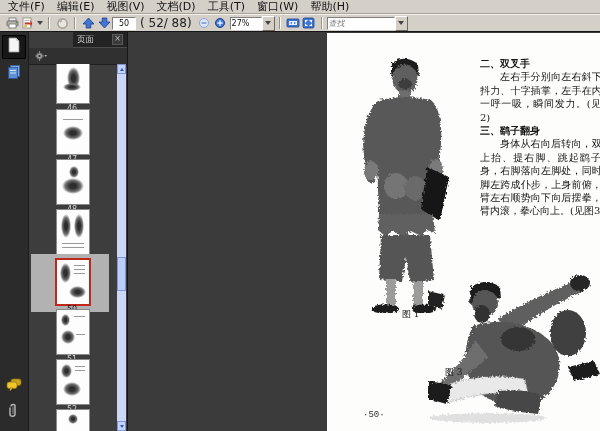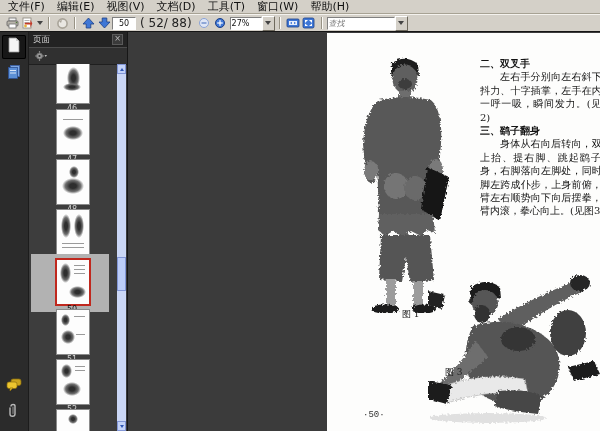--- a/index.html
+++ b/index.html
@@ -31,21 +31,21 @@
 
   
   .strip{position:absolute;left:0;top:0;bottom:0;width:28px;background:#2b2b2b;border-right:1px solid #1c1c1c;}
   .strip-tab{width:24px;height:24px;margin:3px auto 2px auto;display:flex;align-items:center;justify-content:center;border-radius:2px;}
   .strip-tab.active{background:#171717;box-shadow:inset 0 0 0 1px #000;}
   .strip-bottom{position:absolute;bottom:4px;left:0;width:28px;}
 
   
   .panel{position:absolute;left:29px;top:0;bottom:0;width:98px;background:#3d3d3d;border-right:1px solid #161616;}
   .panel-header{height:15px;background:#232323;border-bottom:1px solid #4c4c4c;display:flex;align-items:center;
-                padding:0 4px;color:#cfcfcf;font-size:8.5px;}
+                padding:0 4px;color:#cfcfcf;font-size:8.5px;margin-left:44px;}
   .panel-close{margin-left:auto;width:9px;height:9px;background:#3a3a3a;border:1px solid #5a5a5a;color:#bbb;
                font-size:8px;line-height:7px;text-align:center;}
   .panel-tools{height:16px;background:#303030;border-bottom:1px solid #1f1f1f;display:flex;align-items:center;padding:0 5px;}
   .thumb-list{position:absolute;left:0;right:0;top:32px;bottom:0;overflow:hidden;}
   .thumb-item{position:absolute;left:0;width:88px;}
   .thumb-hl{position:absolute;left:2px;top:-5px;width:78px;height:58px;background:#b2b2b2;}
   .tpage{position:absolute;left:27px;top:0;width:32px;height:44px;background:#fdfdfd;border:1px solid #8a8a8a;}
   .tpage.selected{border:2px solid #c0281e;left:26px;top:-1px;}
   .tlabel{position:absolute;top:46px;left:0;width:86px;text-align:center;font-size:8px;color:#d2d2d2;}
   .tlabel.selected{color:#111;}

